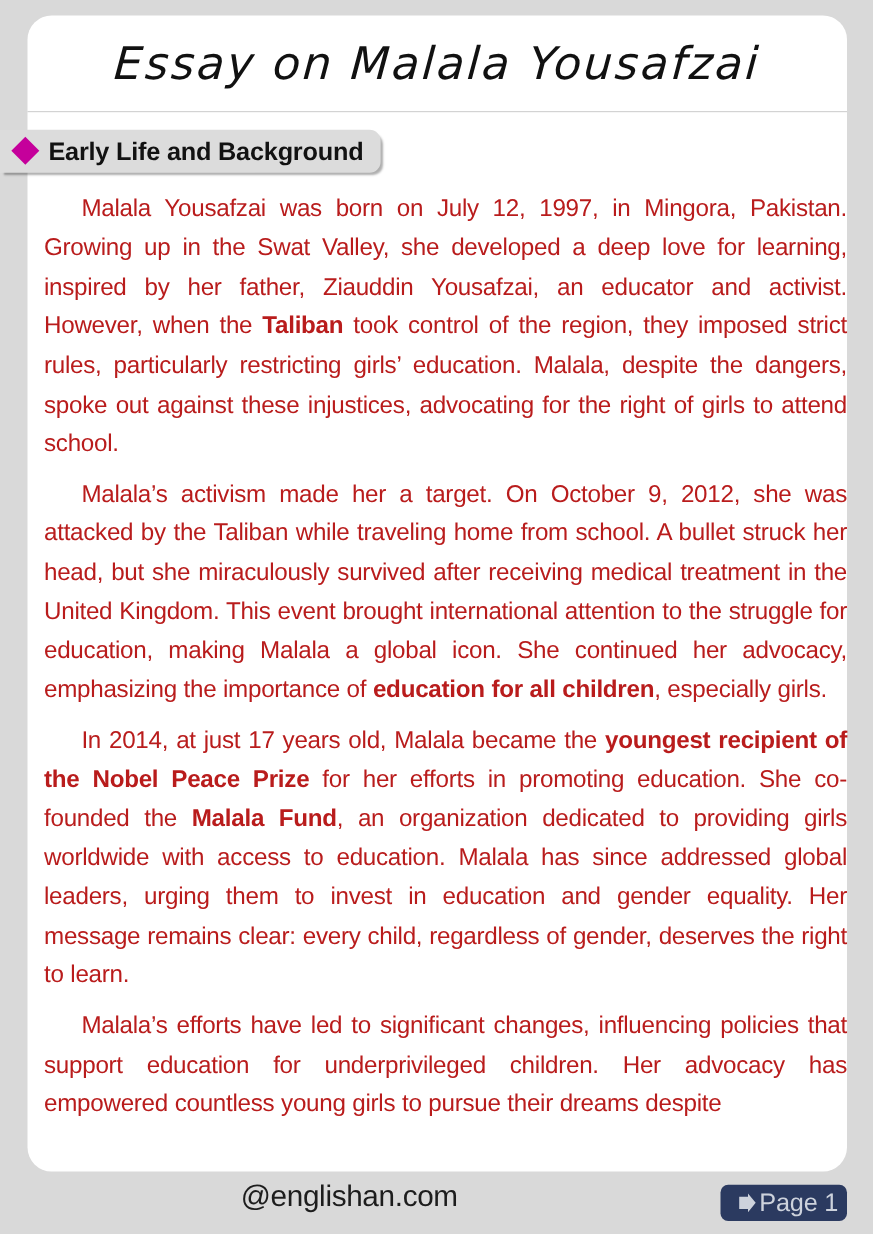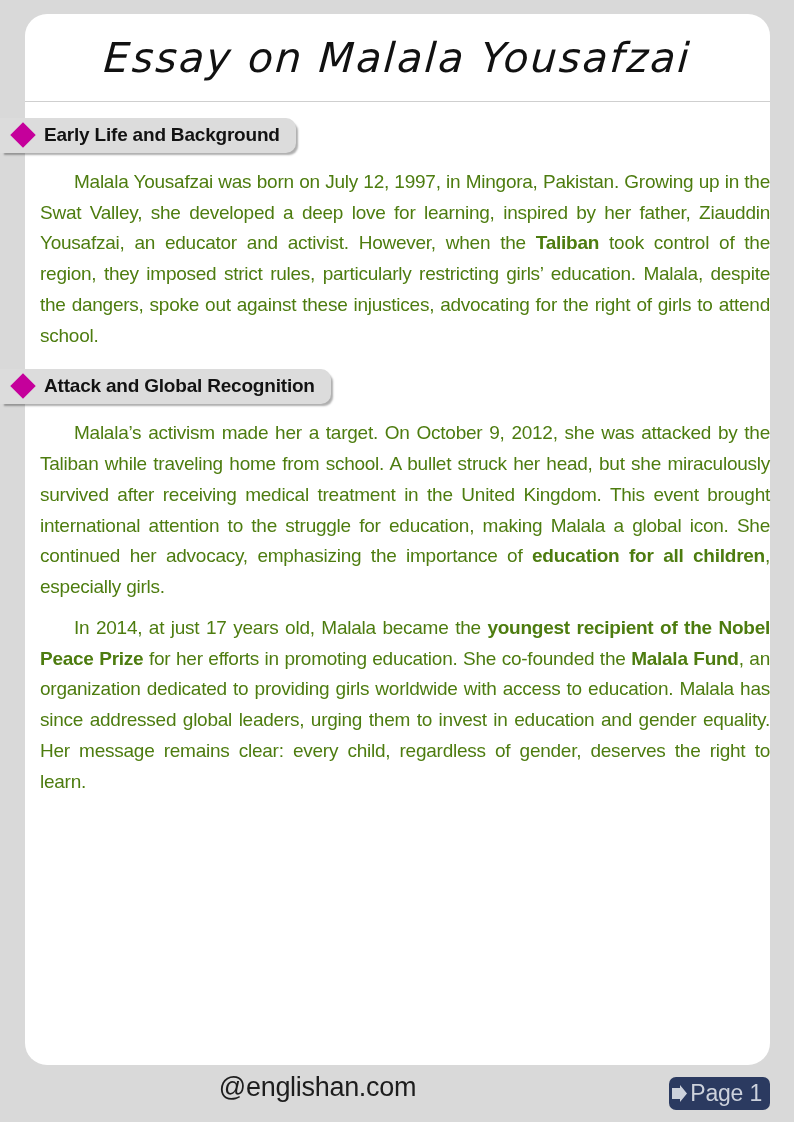--- a/index.html
+++ b/index.html
@@ -90,37 +90,37 @@
     height: 18px;
     background: #c5009b;
     transform: rotate(45deg);
     flex: 0 0 auto;
     margin-right: 12px;
     display: inline-block;
   }
   .sec-title {
     font-family: "Liberation Sans", sans-serif;
     font-weight: 700;
-    font-size: 19px;
+    font-size: 23px;
     color: #121212;
     line-height: 1.15;
     letter-spacing: -0.2px;
     white-space: nowrap;
   }
 
   
   .para {
     margin: 0;
     padding: 6px 24px 4px 40px;
     text-align: justify;
     text-justify: inter-word;
     font-family: "Liberation Sans", sans-serif;
-    font-size: 19px;
+    font-size: 22px;
     line-height: 1.62;
-    color: #4d7c0f;
+    color: #b91c1c;
     text-indent: 34px;
     letter-spacing: -0.25px;
     word-spacing: 0.2px;
   }
   .para b { font-weight: 700; }
   .para.last { padding-bottom: 0; }
 
   
   .footer {
     position: absolute;
@@ -143,21 +143,21 @@
   .page-badge {
     position: absolute;
     right: 24px;
     top: 9px;
     height: 33px;
     min-width: 98px;
     background: #2b3a60;
     border-radius: 7px;
     display: flex;
     align-items: center;
-    padding: 0 8px 0 2px;
+    padding: 0 8px 0 16px;
     box-sizing: border-box;
   }
   .page-badge .arrow {
     width: 17px;
     height: 19px;
     flex: 0 0 auto;
     margin-right: 2px;
     position: relative;
   }
   .page-badge .arrow svg { display:block; }
@@ -184,30 +184,25 @@
   <div class="content">
 
     <div class="sec-head-row">
       <div class="sec-head">
         <span class="diamond"></span>
         <span class="sec-title">Early Life and Background</span>
       </div>
     </div>
     <p class="para"><span>Malala Yousafzai was born on July 12, 1997, in Mingora, Pakistan. Growing up in the Swat Valley, she developed a deep love for learning, inspired by her father, Ziauddin Yousafzai, an educator and activist. However, when the </span><b>Taliban</b><span> took control of the region, they imposed strict rules, particularly restricting girls’ education. Malala, despite the dangers, spoke out against these injustices, advocating for the right of girls to attend school.</span></p>
 
-    <div class="sec-head-row">
-      <div class="sec-head">
-        <span class="diamond"></span>
-        <span class="sec-title">Attack and Global Recognition</span>
-      </div>
-    </div>
     <p class="para"><span>Malala’s activism made her a target. On October 9, 2012, she was attacked by the Taliban while traveling home from school. A bullet struck her head, but she miraculously survived after receiving medical treatment in the United Kingdom. This event brought international attention to the struggle for education, making Malala a global icon. She continued her advocacy, emphasizing the importance of </span><b>education for all children</b><span>, especially girls.</span></p>
 
     <p class="para"><span>In 2014, at just 17 years old, Malala became the </span><b>youngest recipient of the Nobel Peace Prize</b><span> for her efforts in promoting education. She co-founded the </span><b>Malala Fund</b><span>, an organization dedicated to providing girls worldwide with access to education. Malala has since addressed global leaders, urging them to invest in education and gender equality. Her message remains clear: every child, regardless of gender, deserves the right to learn.</span></p>
 
+    <p class="para last"><span>Malala’s efforts have led to significant changes, influencing policies that support education for underprivileged children. Her advocacy has empowered countless young girls to pursue their dreams despite</span></p>
 
   </div>
 
   <div class="footer">
     <div class="site">@englishan.com</div>
     <div class="page-badge">
       <span class="arrow">
         <svg width="17" height="19" viewBox="0 0 17 19">
           <path d="M1 4 H9 V1 L16 9.5 L9 18 V15 H1 Z" fill="#cdd2dc"></path>
         </svg>

